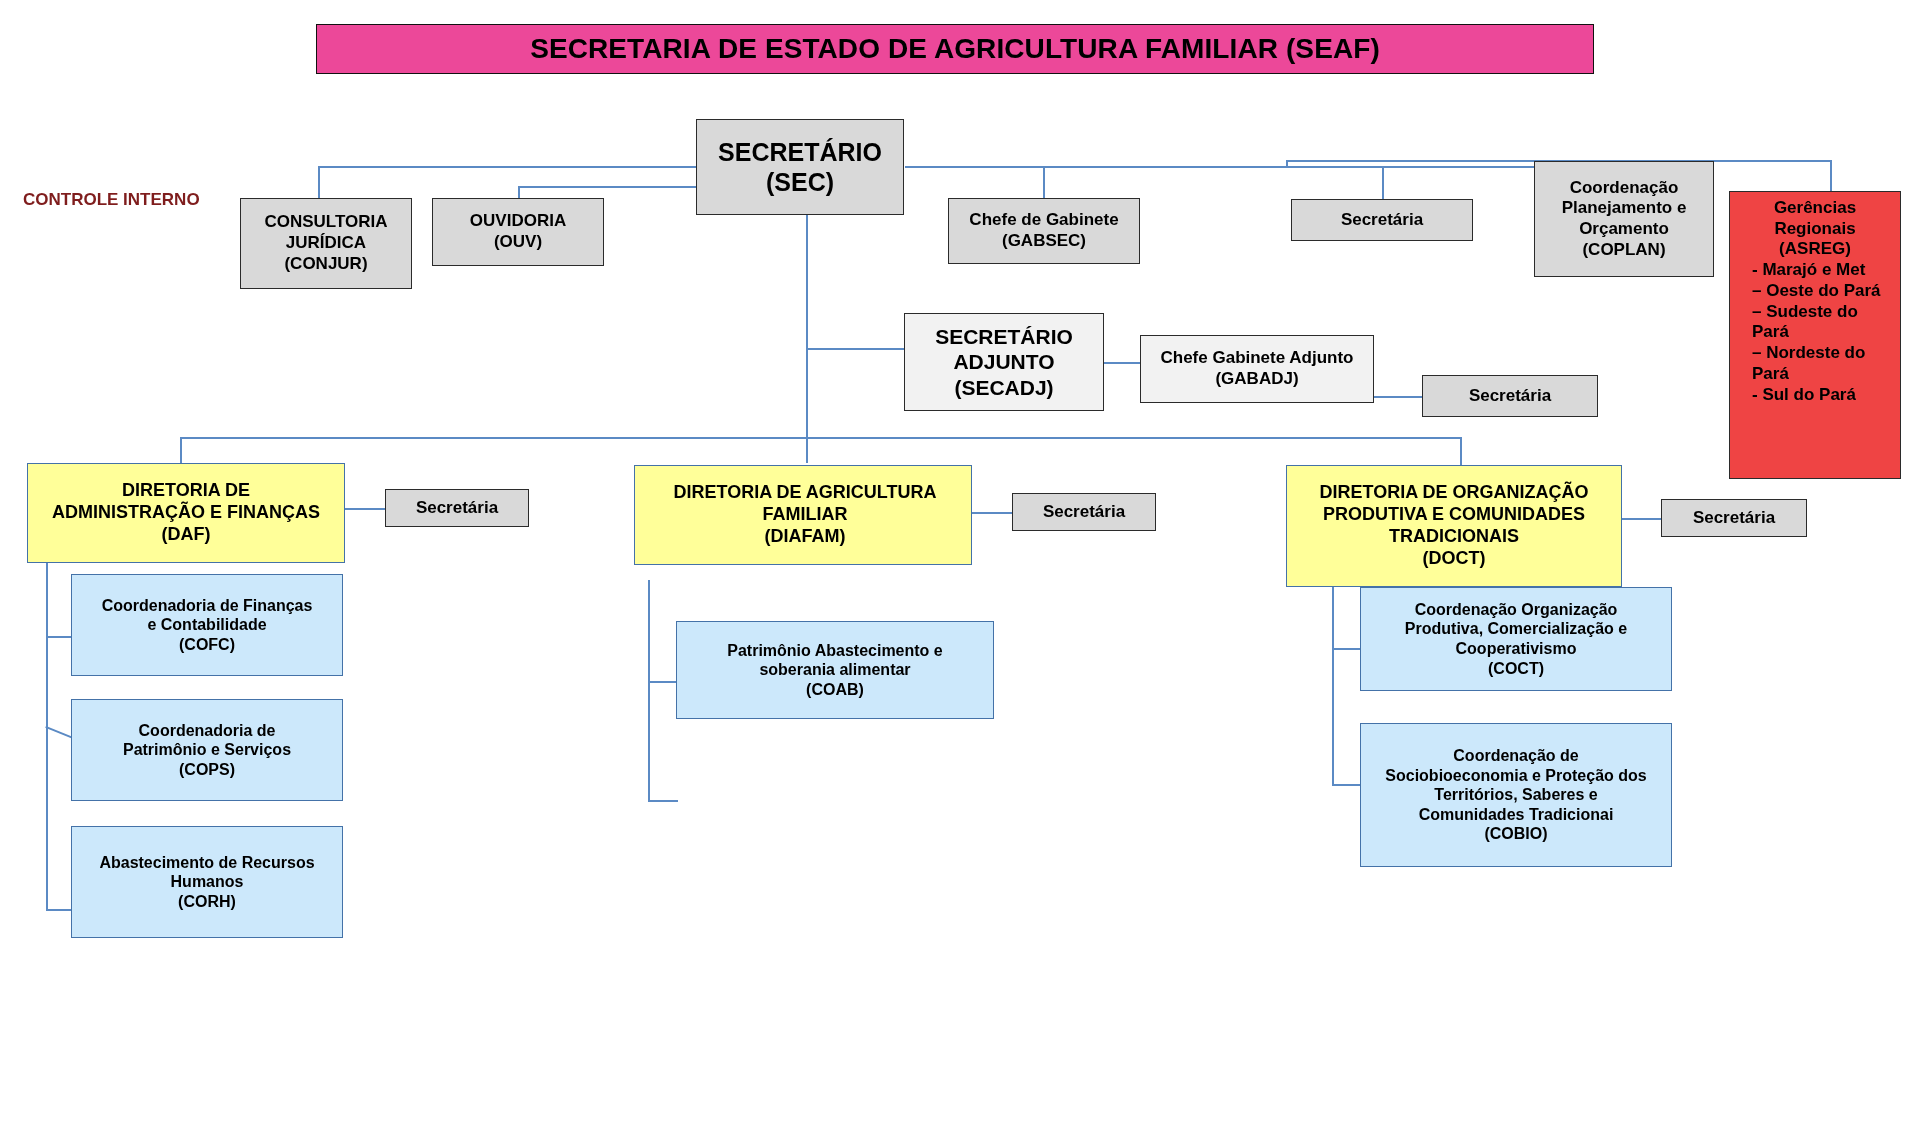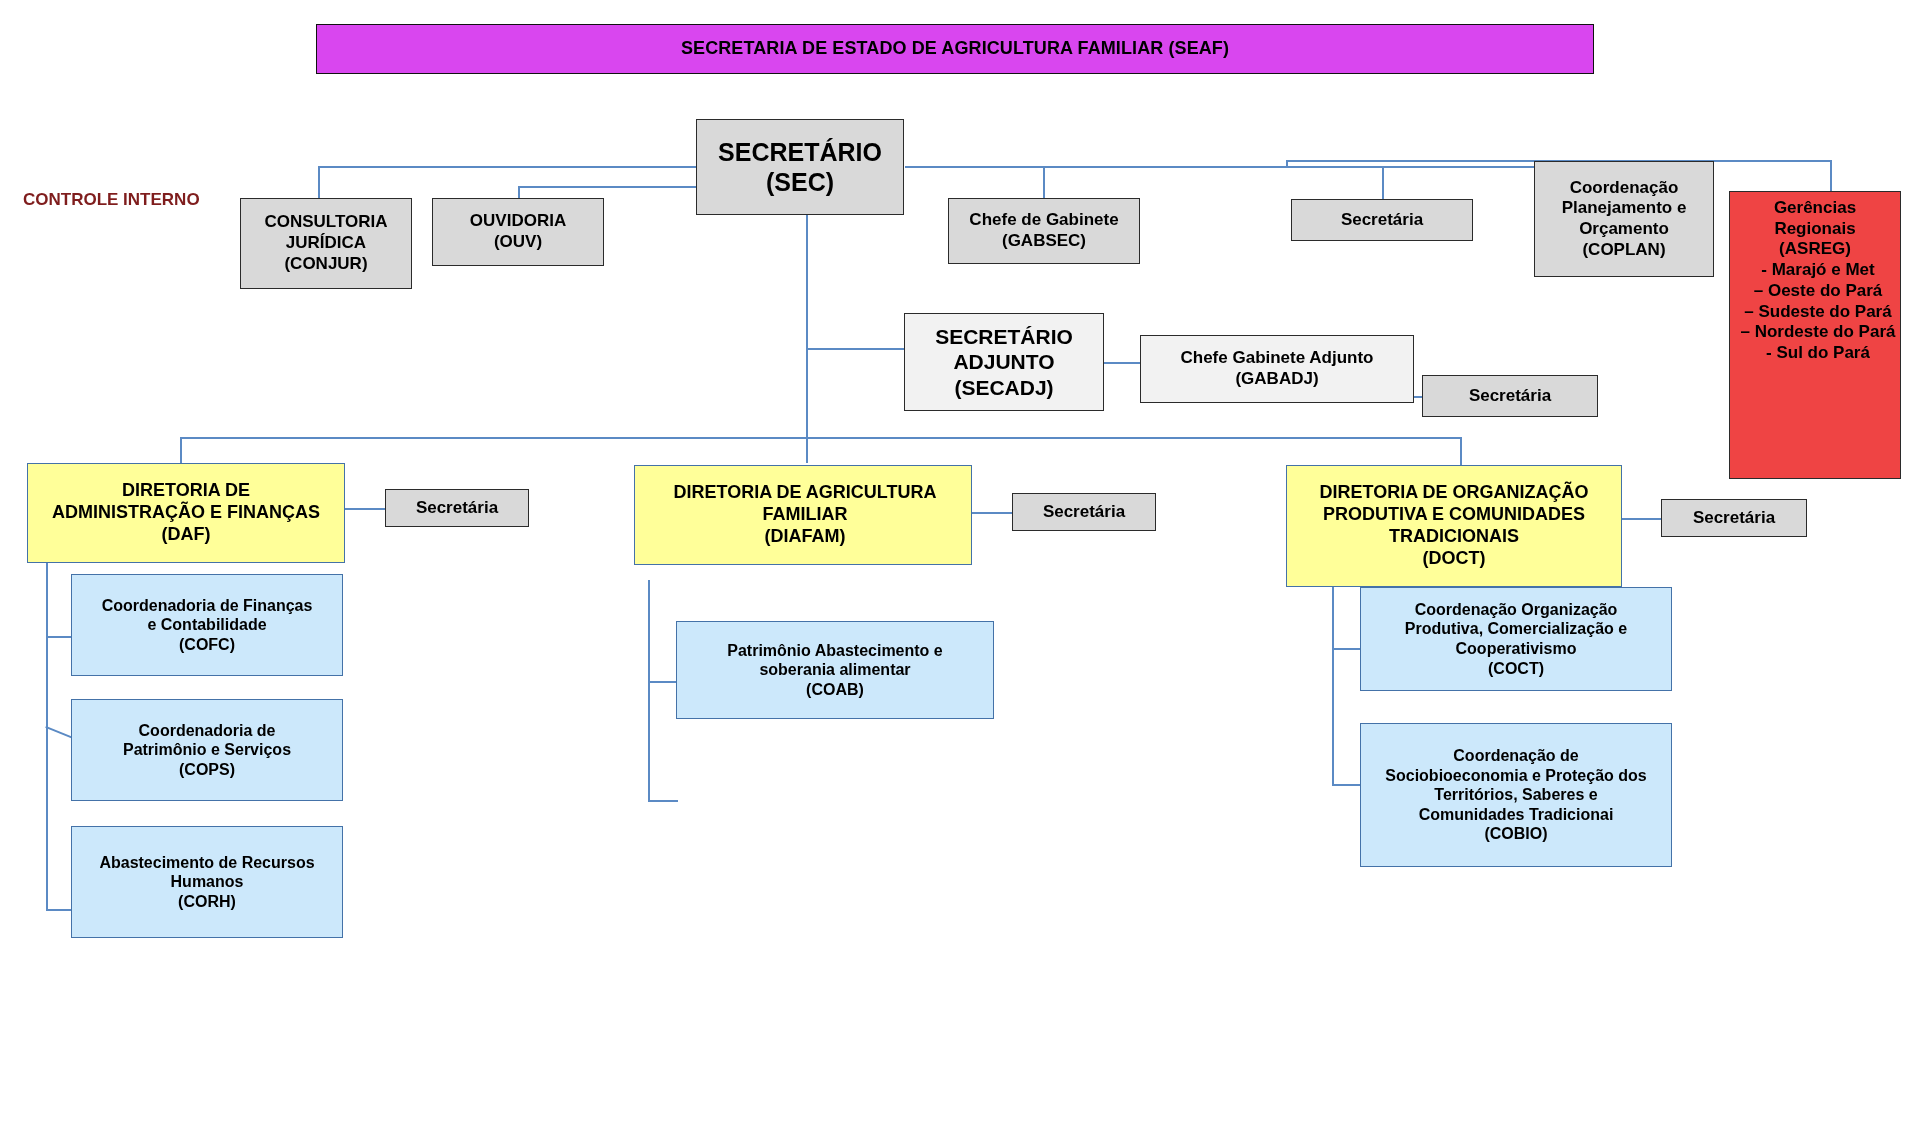--- a/index.html
+++ b/index.html
@@ -27,23 +27,23 @@
     line-height:1.22;
     color:#000000;
     padding:2px 4px;
     z-index:5;
   }
   .node .lines{width:100%;}
   .node .ln{display:block;}
 
   
   .title-box{
-    background:#d946ef;
+    background:#ec4899;
     border:1.4px solid #111111;
-    font-size:18px;
+    font-size:28px;
     letter-spacing:.1px;
     z-index:6;
   }
   .grey{
     background:#D9D9D9;
     border:1.3px solid #2b2b2b;
   }
   .white{
     background:#F2F2F2;
     border:1.3px solid #2b2b2b;
@@ -59,21 +59,21 @@
     z-index:6;
   }
   .asreg{
     background:#ef4444;
     border:1.3px solid #2b2b2b;
     display:block;
     padding:6px 4px 4px 4px;
     z-index:6;
   }
   .asreg .hd{text-align:center;display:block;}
-  .asreg .li{text-align:center;display:block;padding-left:6px;}
+  .asreg .li{text-align:left;display:block;padding-left:6px;margin-left:12px;}
 
   .plainlabel{
     position:absolute;
     font-weight:bold;
     color:#7f1d1d;
     z-index:6;
     white-space:nowrap;
   }
 
   
@@ -201,21 +201,21 @@
   </div>
 
   <div class="node white" style="left:904px;top:313px;width:200px;height:98px;font-size:21px;">
     <span class="lines">
       <span class="ln">SECRETÁRIO</span>
       <span class="ln">ADJUNTO</span>
       <span class="ln">(SECADJ)</span>
     </span>
   </div>
 
-  <div class="node white" style="left:1140px;top:335px;width:274px;height:68px;font-size:17px;">
+  <div class="node white" style="left:1140px;top:335px;width:234px;height:68px;font-size:17px;">
     <span class="lines">
       <span class="ln">Chefe Gabinete Adjunto</span>
       <span class="ln">(GABADJ)</span>
     </span>
   </div>
 
   <div class="node grey" style="left:1422px;top:375px;width:176px;height:42px;font-size:17px;">
     <span class="lines">Secretária</span>
   </div>
 

